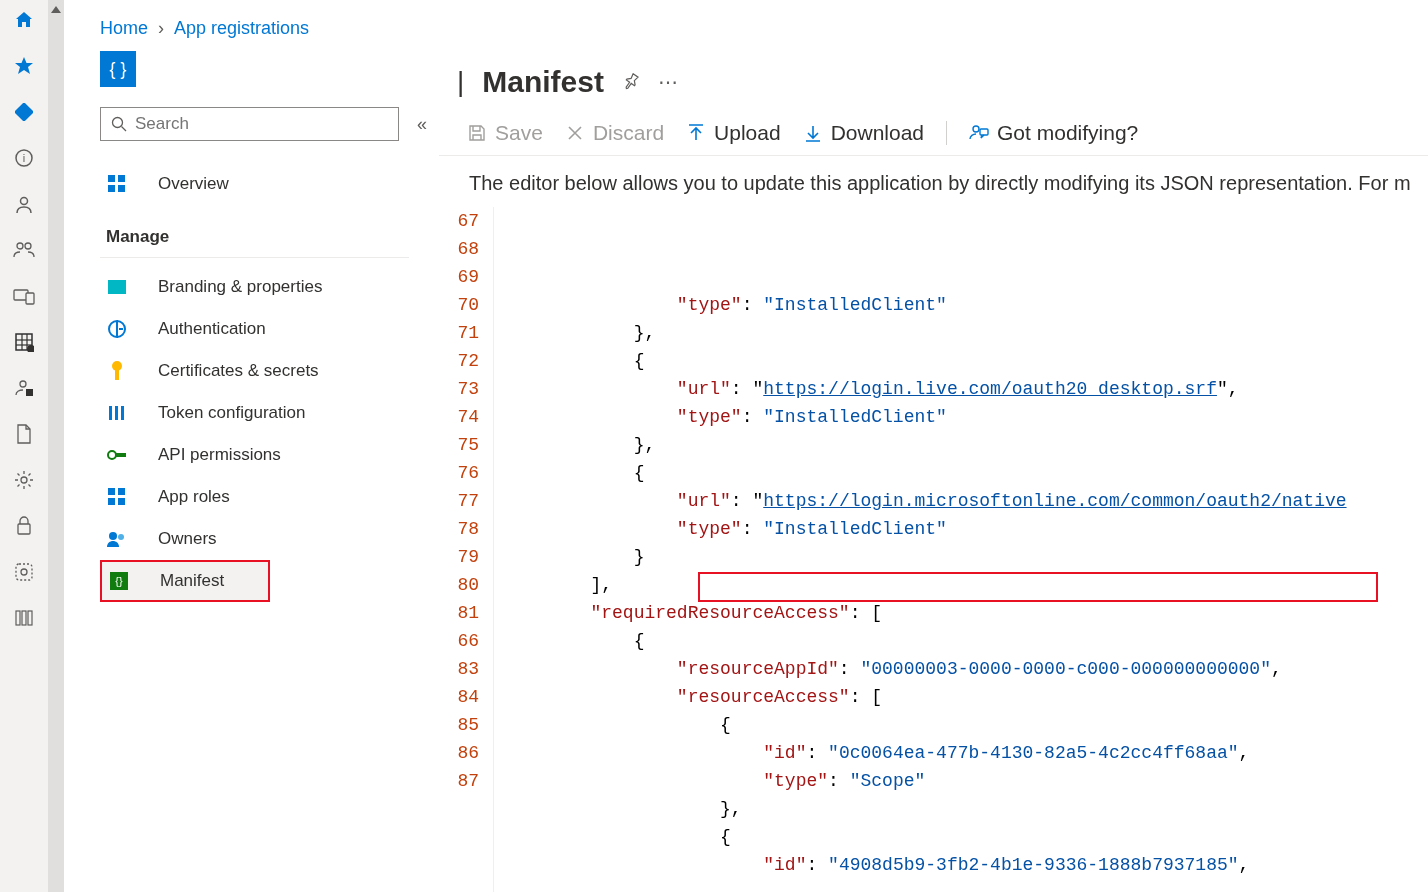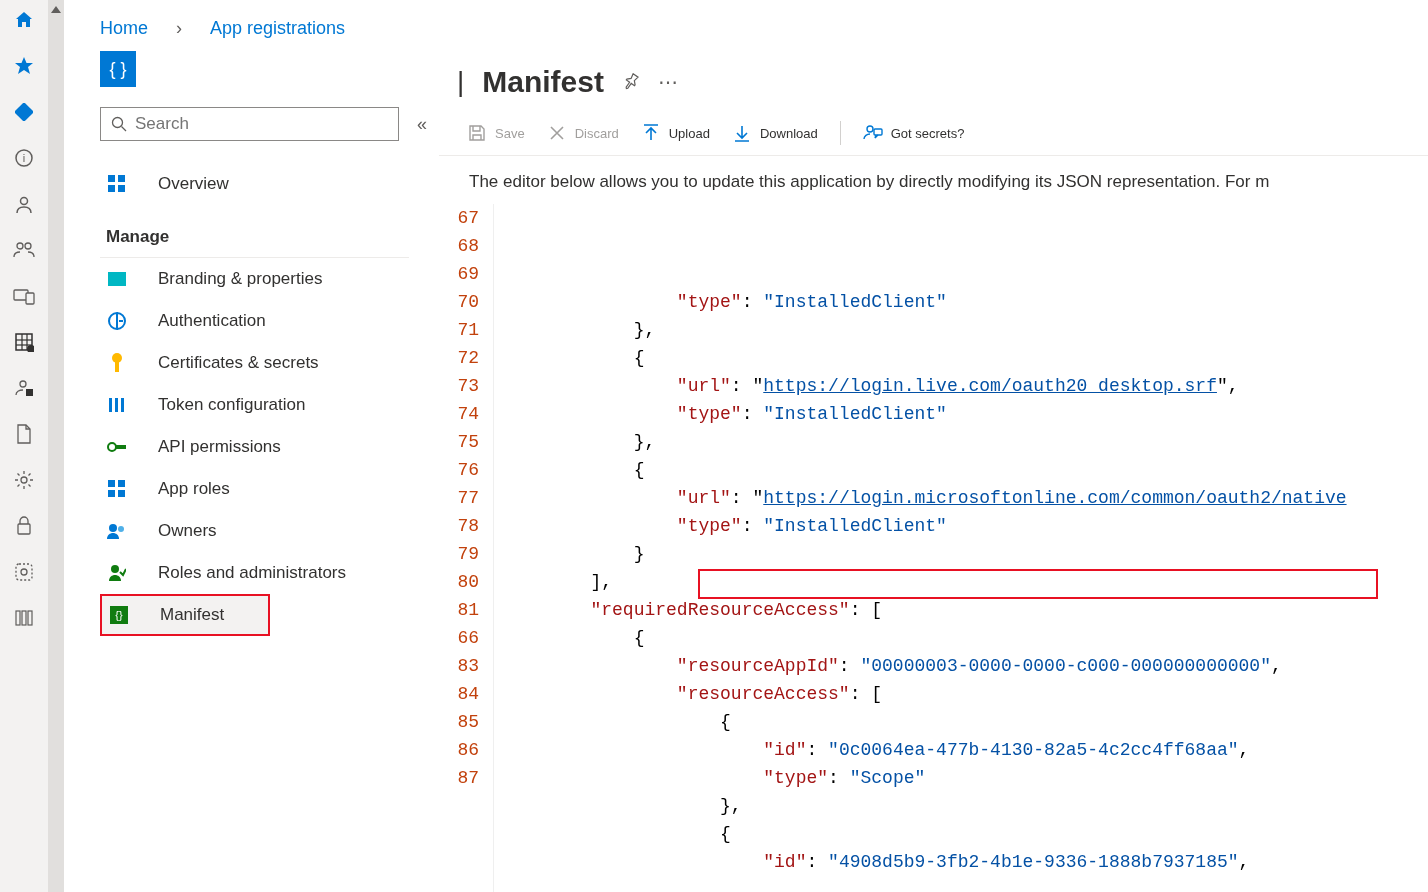--- a/index.html
+++ b/index.html
@@ -50,21 +50,21 @@
 
 
 .main { flex: 1; display: flex; flex-direction: column; }
 
 
 .breadcrumb {
   padding: 18px 0 12px 36px;
   font-size: 18px;
   display: flex;
   align-items: center;
-  gap: 28px;
+  gap: 10px;
 }
 .breadcrumb a { color: #0078d4; text-decoration: none; cursor: pointer; }
 .breadcrumb .sep { color: #605e5c; }
 
 
 .content { flex: 1; display: flex; overflow: hidden; }
 
 
 .leftnav {
   width: 375px;
@@ -130,20 +130,21 @@
   align-items: center;
   justify-content: center;
   flex-shrink: 0;
 }
 .section-header {
   font-weight: 600;
   font-size: 17px;
   padding: 22px 0 10px 6px;
   border-bottom: 1px solid #edebe9;
   margin-right: 30px;
+  margin-bottom: 8px;
 }
 .highlight-red {
   border: 2px solid #e81123;
 }
 
 
 .rightpane { flex: 1; display: flex; flex-direction: column; overflow: hidden; }
 .title-row {
   display: flex;
   align-items: center;
@@ -161,36 +162,36 @@
   cursor: pointer;
   font-size: 20px;
 }
 
 .toolbar {
   display: flex;
   align-items: center;
   gap: 22px;
   padding: 10px 0 10px 28px;
   border-bottom: 1px solid #edebe9;
-  font-size: 13px;
+  font-size: 21px;
 }
 .tool-btn {
   display: flex;
   align-items: center;
   gap: 8px;
   cursor: pointer;
   color: #323130;
 }
 .tool-btn.disabled { color: #a19f9d; }
 .tool-icon { width: 20px; height: 20px; display: flex; align-items: center; justify-content: center; }
 .tool-divider { width: 1px; height: 24px; background: #d2d0ce; }
 
 .desc {
   padding: 16px 0 12px 30px;
-  font-size: 17px;
+  font-size: 20px;
   color: #323130;
   white-space: nowrap;
   overflow: hidden;
 }
 
 
 .editor {
   flex: 1;
   display: flex;
   font-family: Consolas, "Courier New", monospace;
@@ -429,30 +430,20 @@
           <div class="nav-item">
             <span class="nav-icon">
                 <svg width="20" height="16" viewBox="0 0 20 16">
                   <circle cx="6" cy="5" r="4" fill="#0078d4"></circle>
                   <circle cx="14" cy="6" r="3" fill="#50b0e8"></circle>
                   <path d="M0 16c0-4 3-6 6-6s6 2 6 6" fill="#0078d4"></path>
                 </svg>
               </span>
             <span>Owners</span>
           </div>
-          <div class="nav-item">
-            <span class="nav-icon">
-                <svg width="18" height="18" viewBox="0 0 18 18">
-                  <circle cx="7" cy="5" r="4" fill="#107c10"></circle>
-                  <path d="M1 17c0-4 3-6 6-6s6 2 6 6" fill="#107c10"></path>
-                  <path d="M12 8l3 3 3-6" stroke="#107c10" stroke-width="2" fill="none"></path>
-                </svg>
-              </span>
-            <span>Roles and administrators</span>
-          </div>
           <div class="nav-item selected highlight-red" style="width:170px;">
             <span class="nav-icon">
                 <svg width="18" height="18" viewBox="0 0 18 18">
                   <rect width="18" height="18" fill="#107c10"></rect>
                   <text x="9" y="13" text-anchor="middle" fill="#fff" font-size="11">{}</text>
                 </svg>
               </span>
             <span>Manifest</span>
           </div>
         </div>
@@ -506,21 +497,21 @@
           <div class="tool-divider"></div>
           <div class="tool-btn">
             <span class="tool-icon">
                 <svg width="20" height="18" viewBox="0 0 20 18">
                   <circle cx="7" cy="5" r="3" fill="none" stroke="#0078d4" stroke-width="1.4"></circle>
                   <path d="M1 15c0-3 3-5 6-5" fill="none" stroke="#0078d4" stroke-width="1.4"></path>
                   <rect x="11" y="5" width="8" height="6" rx="1" fill="none" stroke="#0078d4" stroke-width="1.4"></rect>
                   <path d="M13 11l-1 3 3-3" fill="none" stroke="#0078d4" stroke-width="1.4"></path>
                 </svg>
               </span>
-            <span>Got secrets?</span>
+            <span>Got modifying?</span>
           </div>
         </div>
 
         <div class="desc">The editor below allows you to update this application by directly modifying its JSON representation. For m</div>
 
         <div class="editor">
           <div class="gutter" id="gutter">
               <div>67</div>
               <div>68</div>
               <div>69</div>

